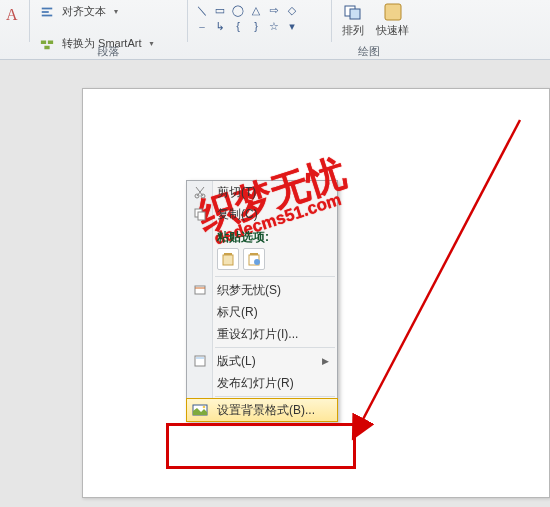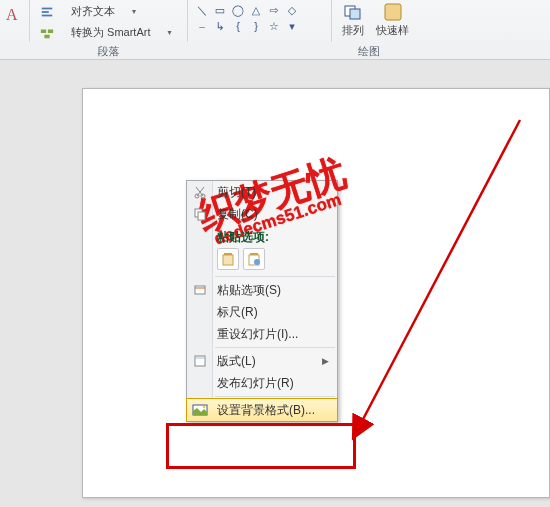--- a/index.html
+++ b/index.html
@@ -3,21 +3,21 @@
 <meta charset="utf-8">
 <style>
 * { margin: 0; padding: 0; box-sizing: border-box; font-family: "Microsoft YaHei", "SimSun", sans-serif; }
 body { width: 550px; height: 507px; background: #e6e6e6; overflow: hidden; position: relative; }
 
 
 .ribbon { position: absolute; top: 0; left: 0; right: 0; height: 60px; background: linear-gradient(#f5f6f7, #eef0f2); border-bottom: 1px solid #c5cdd6; }
 .ribbon-inner { display: flex; height: 42px; }
 .rgroup { border-right: 1px solid #cfd6de; padding: 2px 6px; font-size: 11px; color: #444; position: relative; }
 .rgroup .label-row { position: absolute; bottom: -17px; left: 0; right: 0; text-align: center; font-size: 11px; color: #5a6470; }
-.btn-small { display: inline-flex; align-items: center; gap: 17px; padding: 1px 3px; border: 1px solid transparent; border-radius: 2px; cursor: pointer; }
+.btn-small { display: inline-flex; align-items: center; gap: 8px; padding: 1px 3px; border: 1px solid transparent; border-radius: 2px; cursor: pointer; }
 .ico { width: 14px; height: 14px; display: inline-block; }
 .shapes-gallery { display: grid; grid-template-columns: repeat(6, 16px); gap: 2px; }
 .shape-cell { width: 16px; height: 14px; display: flex; align-items: center; justify-content: center; color: #3b5b8c; font-size: 11px; cursor: pointer; }
 .big-btn { display: flex; flex-direction: column; align-items: center; font-size: 11px; color: #444; padding: 0 4px; cursor: pointer; }
 .big-btn .bicon { width: 20px; height: 20px; margin-bottom: 1px; }
 
 
 .doc-area { position: absolute; top: 60px; left: 0; right: 0; bottom: 0; background: #e6e6e6; }
 .slide { position: absolute; top: 28px; left: 82px; width: 468px; height: 410px; background: #fff; border: 1px solid #b7b7b7; box-shadow: 1px 1px 3px rgba(0,0,0,0.15); }
 
@@ -53,21 +53,21 @@
     <div class="rgroup" style="width:158px">
       <div class="btn-small">
         <svg class="ico" viewBox="0 0 16 16">
             <rect x="2" y="3" width="12" height="2" fill="#4a7ab5"></rect>
             <rect x="2" y="7" width="8" height="2" fill="#4a7ab5"></rect>
             <rect x="2" y="11" width="12" height="2" fill="#4a7ab5"></rect>
           </svg>
         <span>对齐文本</span>
         <span style="font-size:8px;color:#666">▾</span>
       </div>
-      <div class="btn-small" style="margin-top:2px">
+      <div class="btn-small" style="margin-top:13px">
         <svg class="ico" viewBox="0 0 16 16">
             <rect x="1" y="4" width="6" height="4" fill="#7faa3c"></rect>
             <rect x="9" y="4" width="6" height="4" fill="#7faa3c"></rect>
             <rect x="5" y="10" width="6" height="4" fill="#7faa3c"></rect>
           </svg>
         <span>转换为 SmartArt</span>
         <span style="font-size:8px;color:#666">▾</span>
       </div>
       <div class="label-row">段落</div>
     </div>
@@ -152,21 +152,21 @@
 
   <div class="ctx-sep"></div>
 
   <div class="ctx-item">
     <span class="mico">
         <svg width="14" height="14" viewBox="0 0 14 14">
           <rect x="2" y="3" width="10" height="8" fill="#fff" stroke="#888"></rect>
           <path d="M2 5 H12" stroke="#d06a2a"></path>
         </svg>
       </span>
-    <span>粘贴选项(S)</span>
+    <span>织梦无忧(S)</span>
   </div>
   <div class="ctx-item">
     <span>标尺(R)</span>
   </div>
   <div class="ctx-item">
     <span>重设幻灯片(I)...</span>
   </div>
 
   <div class="ctx-sep"></div>
 

